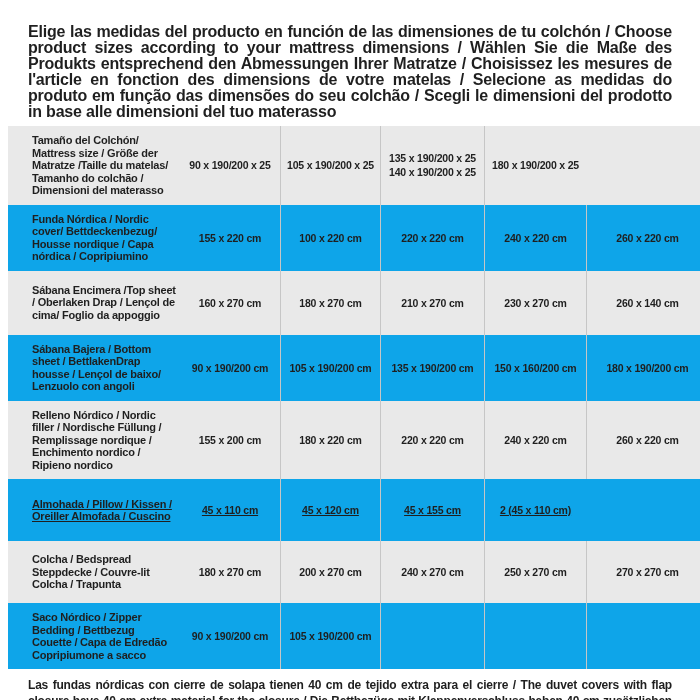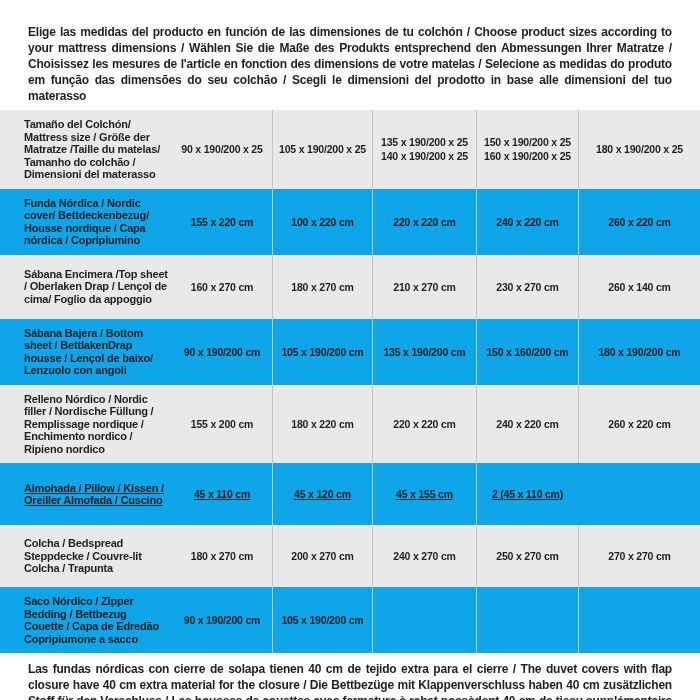--- a/index.html
+++ b/index.html
@@ -5,28 +5,28 @@
   * { margin: 0; padding: 0; box-sizing: border-box; }
   html, body {
     width: 700px; height: 700px;
     background: #ffffff;
     overflow: hidden;
     font-family: "Liberation Sans", "DejaVu Sans", sans-serif;
     color: #1f1f1f;
   }
   .intro {
     padding: 24px 28px 6px 28px;
-    font-size: 12px;
+    font-size: 16px;
     line-height: 16px;
     font-weight: bold;
     text-align: justify;
     letter-spacing: -0.2px;
     min-height: 88px;
   }
-  .size-table { width: 700px; }
+  .size-table { width: 700px; padding-left: 8px; }
   .row {
     display: grid;
     grid-template-columns: 172px 100px 100px 104px 102px 122px;
     width: 700px;
     background: #0ea5e9;
   }
   .row:nth-child(odd) { background: #e9e9e9; }
   .row:nth-child(1) { min-height: 77px; }
   .row:nth-child(2) { min-height: 66px; }
   .row:nth-child(3) { min-height: 64px; }
@@ -72,22 +72,20 @@
 
 <div class="intro">Elige las medidas del producto en función de las dimensiones de tu colchón / Choose product sizes according to your mattress dimensions / Wählen Sie die Maße des Produkts entsprechend den Abmessungen Ihrer Matratze / Choisissez les mesures de l'article en fonction des dimensions de votre matelas / Selecione as medidas do produto em função das dimensões do seu colchão / Scegli le dimensioni del prodotto in base alle dimensioni del tuo materasso</div>
 
 <div class="size-table">
     <div class="row">
       <div class="cell label-cell">Tamaño del Colchón/ Mattress size / Größe der Matratze /Taille du matelas/ Tamanho do colchão / Dimensioni del materasso</div>
       <div class="cell val-cell">90 x 190/200 x 25</div>
       <div class="cell val-cell">105 x 190/200 x 25</div>
       <div class="cell val-cell">135 x 190/200 x 25
 140 x 190/200 x 25</div>
-      <div class="cell val-cell">150 x 190/200 x 25
-160 x 190/200 x 25</div>
       <div class="cell val-cell">180 x 190/200 x 25</div>
     </div>
     <div class="row">
       <div class="cell label-cell">Funda Nórdica /  Nordic cover/ Bettdeckenbezug/ Housse nordique  / Capa nórdica / Copripiumino</div>
       <div class="cell val-cell">155 x 220 cm</div>
       <div class="cell val-cell">100 x 220 cm</div>
       <div class="cell val-cell">220 x 220 cm</div>
       <div class="cell val-cell">240 x 220 cm</div>
       <div class="cell val-cell">260 x 220 cm</div>
     </div>

